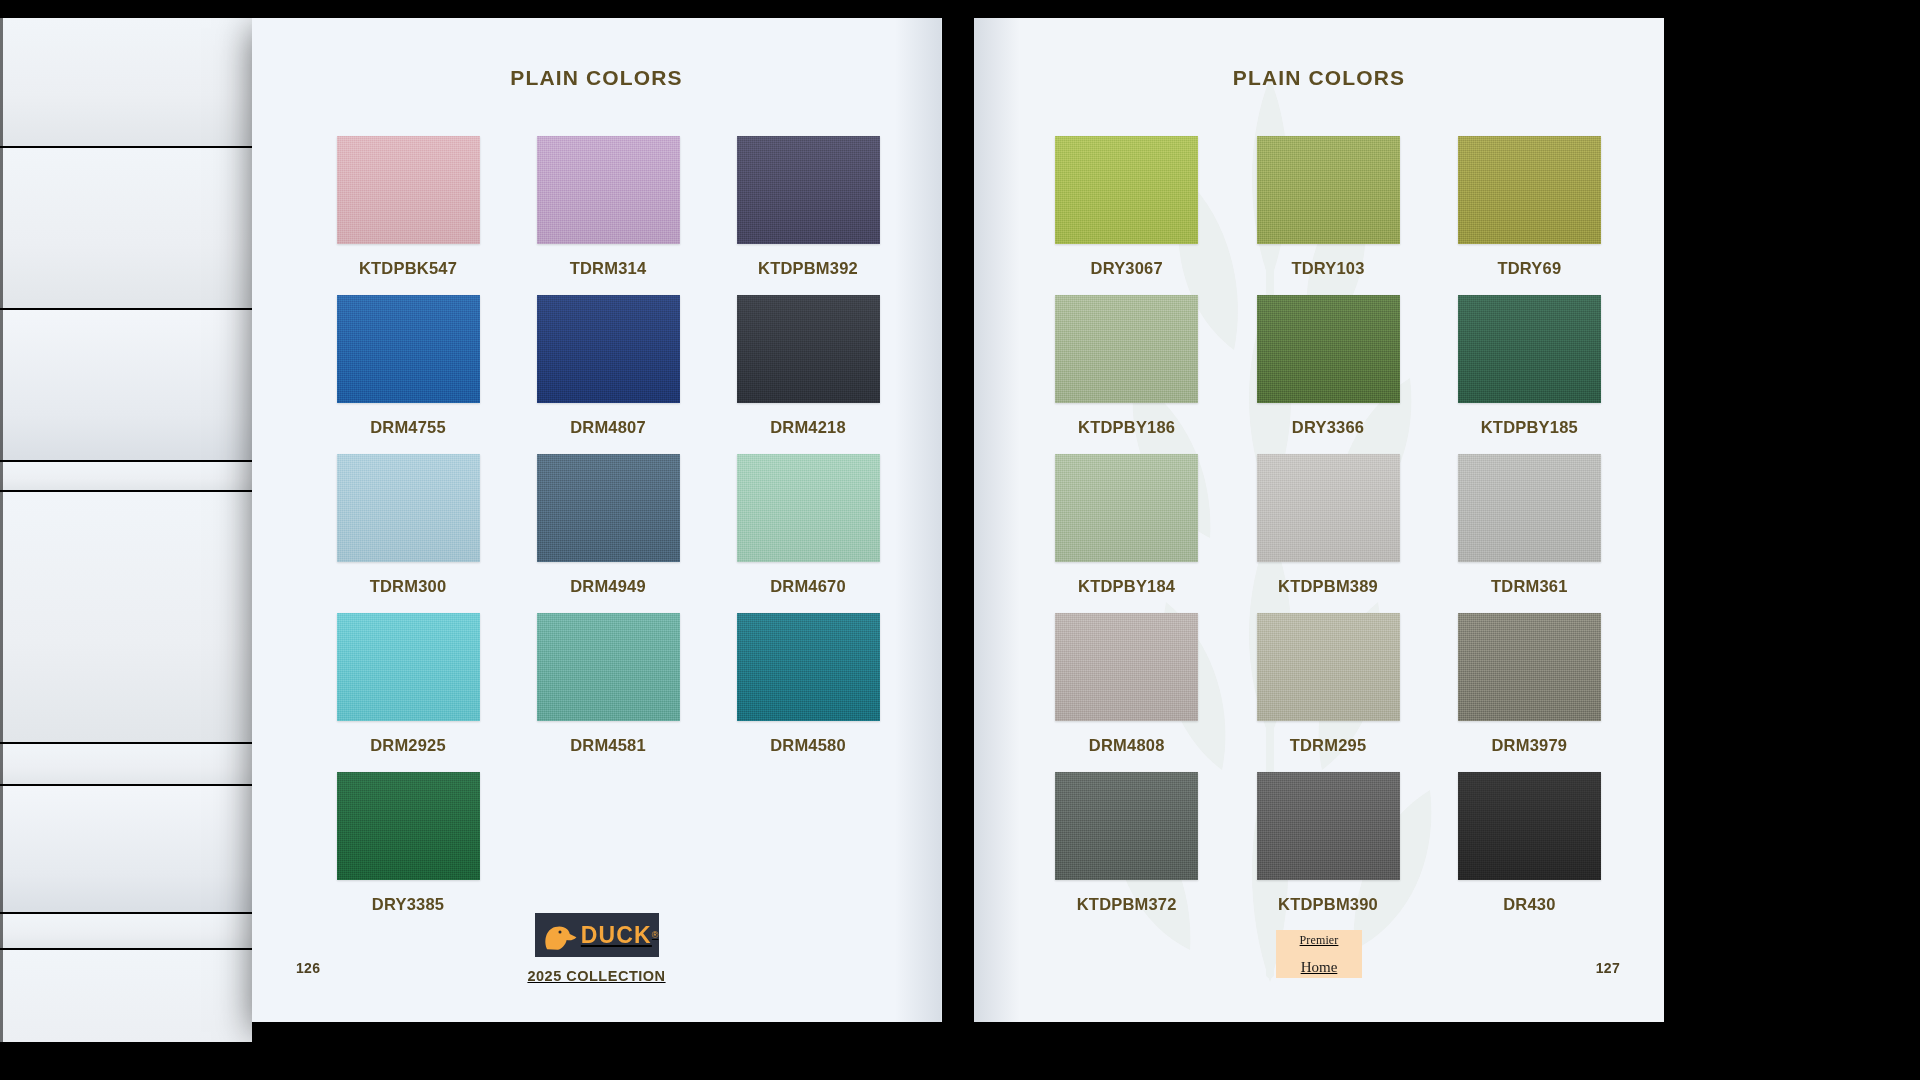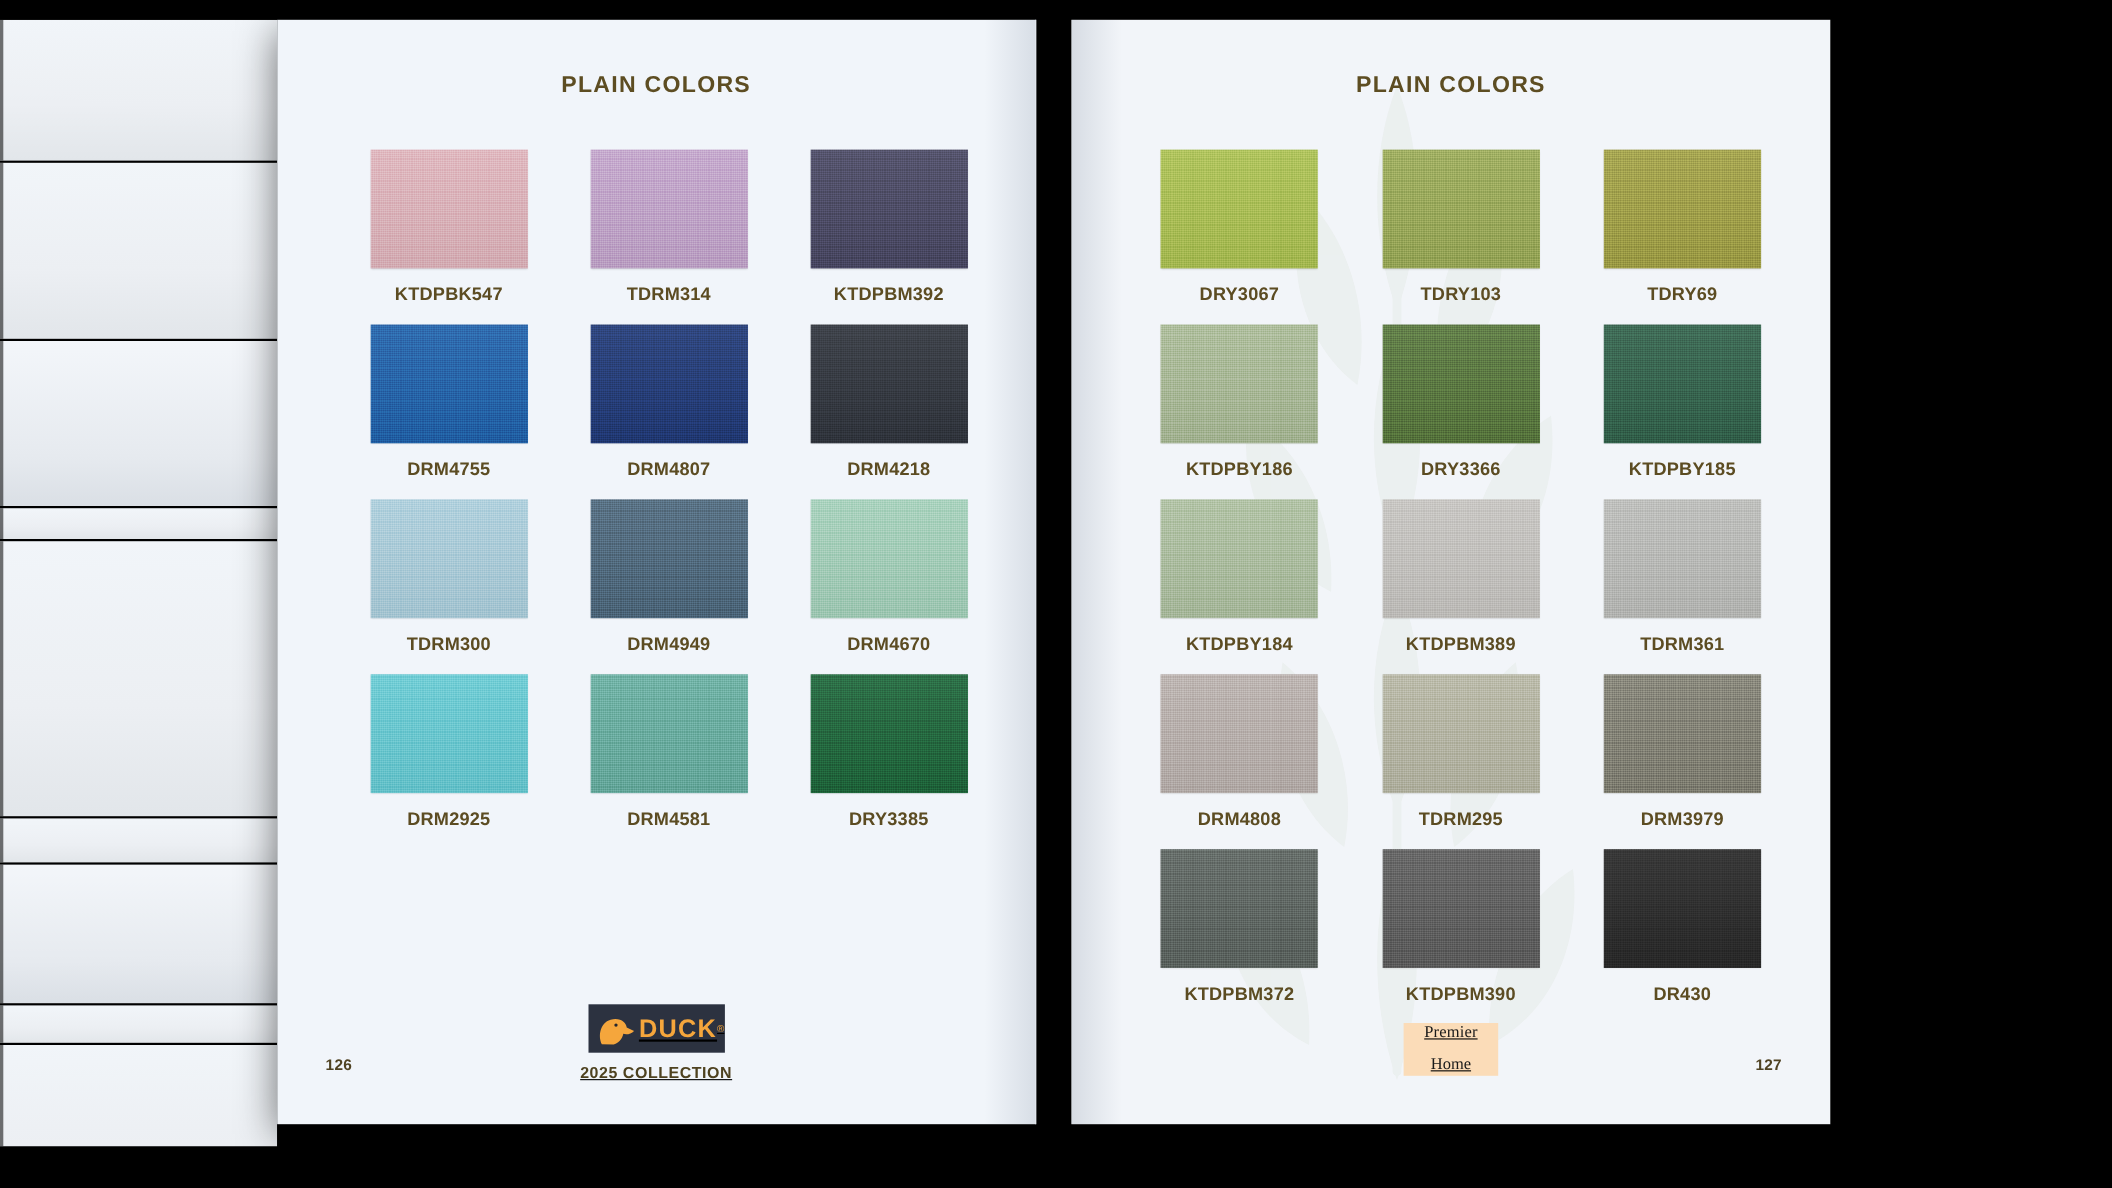--- a/index.html
+++ b/index.html
@@ -174,21 +174,21 @@
   }
   .premier-badge {
     width: 86px; height: 48px;
     background: #fbdcb8;
     display: flex; flex-direction: column;
     align-items: center; justify-content: center;
     line-height: 1.0;
     color: #1a1a1a;
     font-family: "Liberation Serif", serif;
   }
-  .premier-top { font-size: 15px; letter-spacing: .01em; }
+  .premier-top { font-size: 12px; letter-spacing: .01em; }
   .premier-bot { font-size: 15px; margin-top: 14px; }
 
   .page-number {
     position: absolute;
     bottom: 46px;
     font-size: 14px;
     font-weight: bold;
     color: #4f4222;
     letter-spacing: 0.02em;
   }
@@ -255,20 +255,24 @@
             <div class="swatch-chip" style="background-color: rgb(159, 205, 182);"></div>
             <div class="swatch-code">DRM4670</div>
           </div>
           <div class="swatch-cell">
             <div class="swatch-chip" style="background-color: rgb(99, 199, 208);"></div>
             <div class="swatch-code">DRM2925</div>
           </div>
           <div class="swatch-cell">
             <div class="swatch-chip" style="background-color: rgb(99, 170, 156);"></div>
             <div class="swatch-code">DRM4581</div>
+          </div>
+          <div class="swatch-cell">
+            <div class="swatch-chip" style="background-color: rgb(27, 111, 124);"></div>
+            <div class="swatch-code">DRM4580</div>
           </div>
           <div class="swatch-cell">
             <div class="swatch-chip" style="background-color: rgb(29, 97, 56);"></div>
             <div class="swatch-code">DRY3385</div>
           </div>
         </div>
 
       <div class="footer-brand">
         <div class="duck-badge">
           <svg width="42" height="36" viewBox="0 0 42 36">

